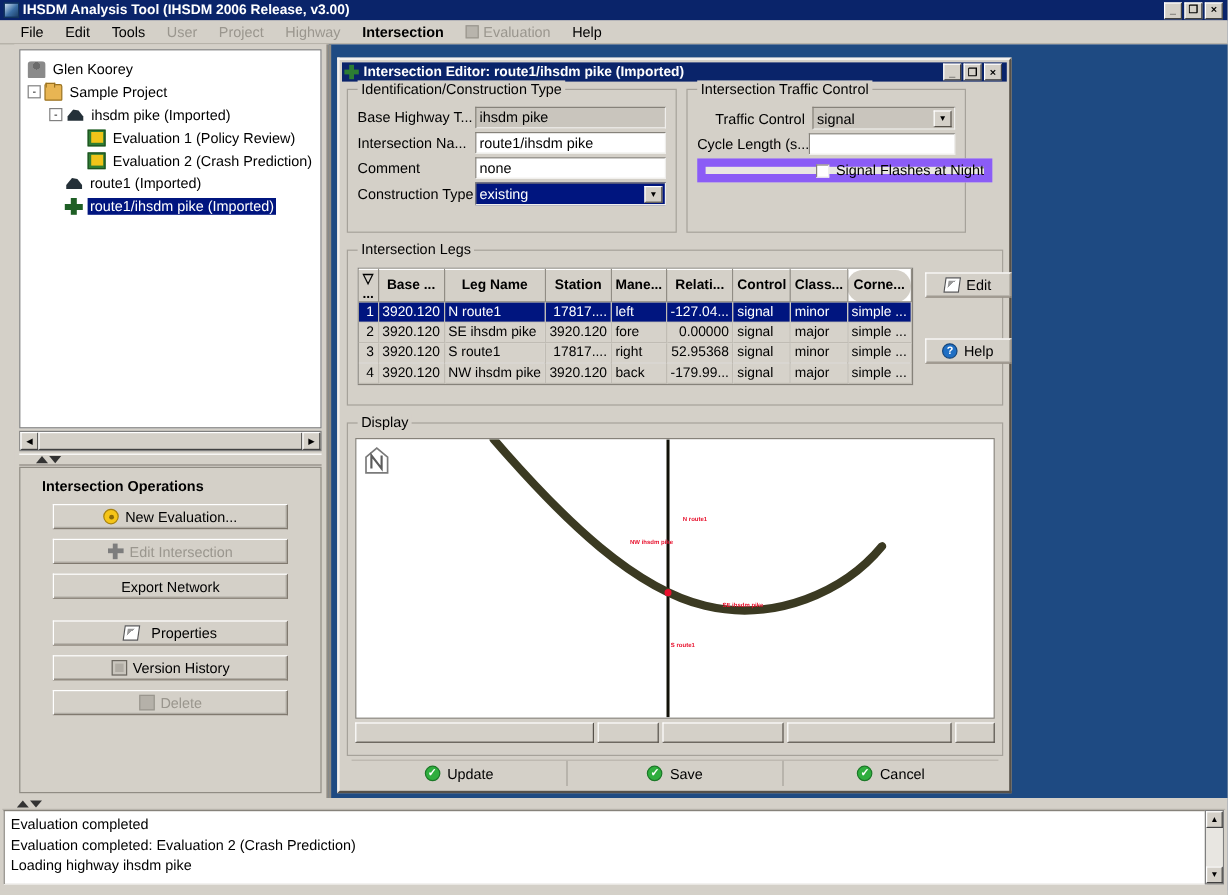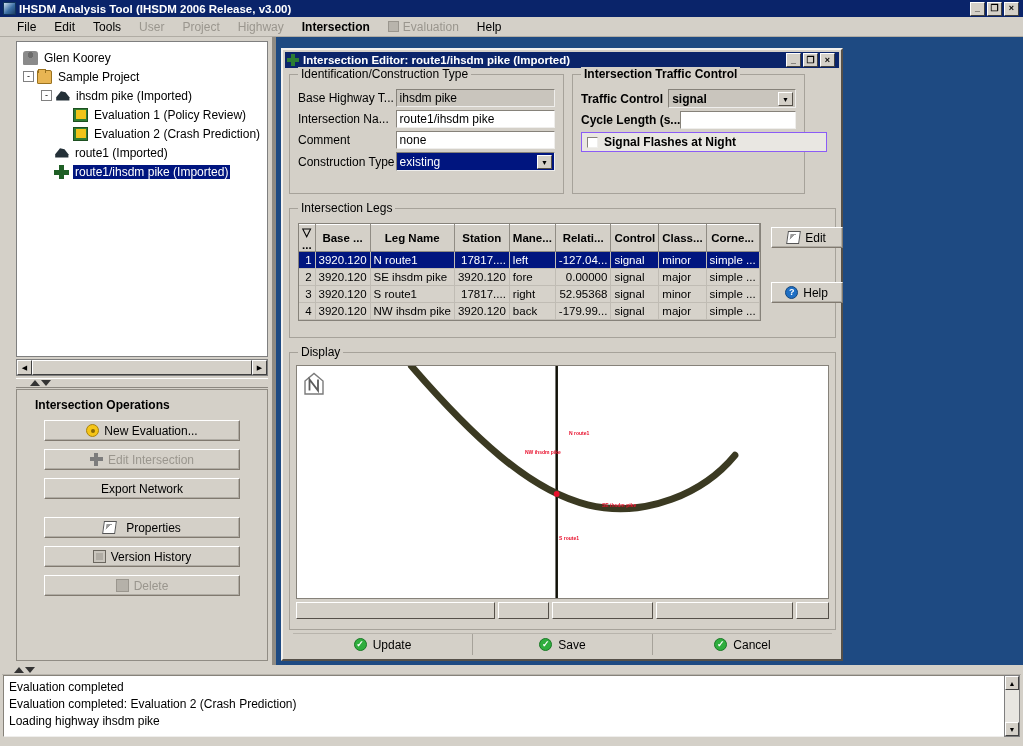--- a/index.html
+++ b/index.html
@@ -147,21 +147,21 @@
   .inp.ro { background:#c9c5bd; }
   .combo { height:19px; background:#c9c5bd; border-top:1px solid #86827a;
     border-left:1px solid #86827a; border-right:1px solid #efeeec; border-bottom:1px solid #efeeec;
     display:flex; align-items:center; font-size:12px; padding-left:3px; position:relative; }
   .combo.focused { background:#00157f; color:#fff; }
   .combo .arrow { position:absolute; right:2px; top:2px; width:15px; height:14px;
     background:#d4d0c8; border-top:1px solid #fff; border-left:1px solid #fff;
     border-right:1px solid #555049; border-bottom:1px solid #555049;
     display:flex; align-items:center; justify-content:center; font-size:7px; color:#000; }
   .chkrow { display:flex; align-items:center; gap:6px; height:20px; background:#e9e7e2;
-    border:1px solid #8b5cf6; padding-left:5px; }
+    border:7px solid #8b5cf6; padding-left:5px;justify-content:flex-end; }
   .chkbox { width:11px;height:11px;background:#fff;
     border-top:1px solid #86827a;border-left:1px solid #86827a;
     border-right:1px solid #efeeec;border-bottom:1px solid #efeeec;flex:none;}
 
   
   .tbl-wrap { border:1px solid #86827a; background:#fff; width:466px; }
   table.legs { border-collapse:collapse; width:100%; font-size:11.5px; }
   table.legs th {
     background:#d4d0c8; font-weight:bold; font-size:11.5px; height:19px;
     border-right:1px solid #908c84; border-bottom:1px solid #908c84;
@@ -360,25 +360,25 @@
 
               <div class="row">
                 <div class="fld-label" style="width:98px;">Construction Type</div>
                 <div class="combo focused" style="width:160px;">
                   <span>existing</span>
                   <span class="arrow">▼</span>
                 </div>
               </div>
             </div>
 
-            <div class="group" style="width:233px; height:120px;font-weight:bold;">
+            <div class="group" style="width:233px; height:120px;">
               <div class="glabel">Intersection Traffic Control</div>
 
               <div class="row">
-                <div class="fld-label" style="width:100px;">Traffic Control</div>
+                <div class="fld-label" style="width:100px;margin-left:15px;">Traffic Control</div>
                 <div class="combo" style="width:146px;">
                   <span>signal</span>
                   <span class="arrow">▼</span>
                 </div>
               </div>
 
               <div class="row">
                 <div class="fld-label" style="width:100px;">Cycle Length (s...</div>
                 <div class="inp" style="width:146px;"></div>
               </div>
@@ -399,21 +399,21 @@
                   <thead>
                     <tr>
                       <th style="width:30px;">▽ ...</th>
                       <th style="width:58px;">Base ...</th>
                       <th style="width:82px;">Leg Name</th>
                       <th style="width:54px;">Station</th>
                       <th style="width:44px;">Mane...</th>
                       <th style="width:52px;">Relati...</th>
                       <th style="width:46px;">Control</th>
                       <th style="width:44px;">Class...</th>
-                      <th style="width:50px;">Corne...</th>
+                      <th style="width:50px;border-radius:13px;">Corne...</th>
                     </tr>
                   </thead>
                   <tbody>
                     <tr class="sel">
                       <td class="num">1</td>
                       <td class="num">3920.120</td>
                       <td>N route1</td>
                       <td class="num">17817....</td>
                       <td>left</td>
                       <td class="num">-127.04...</td>

